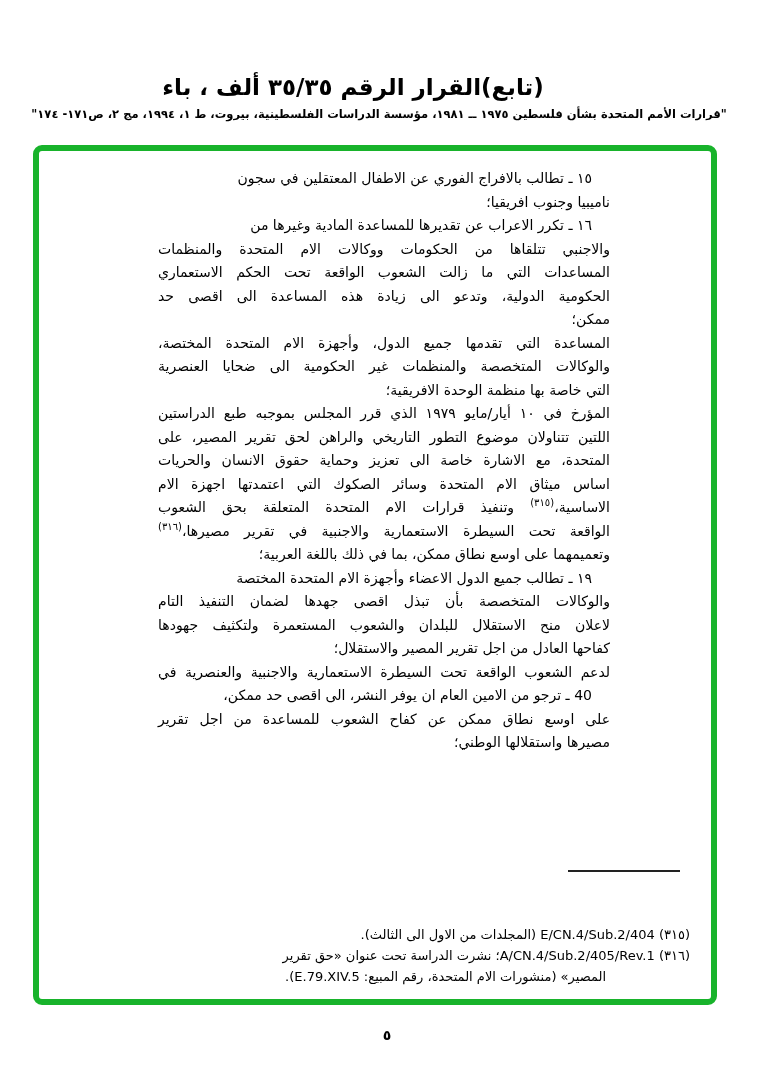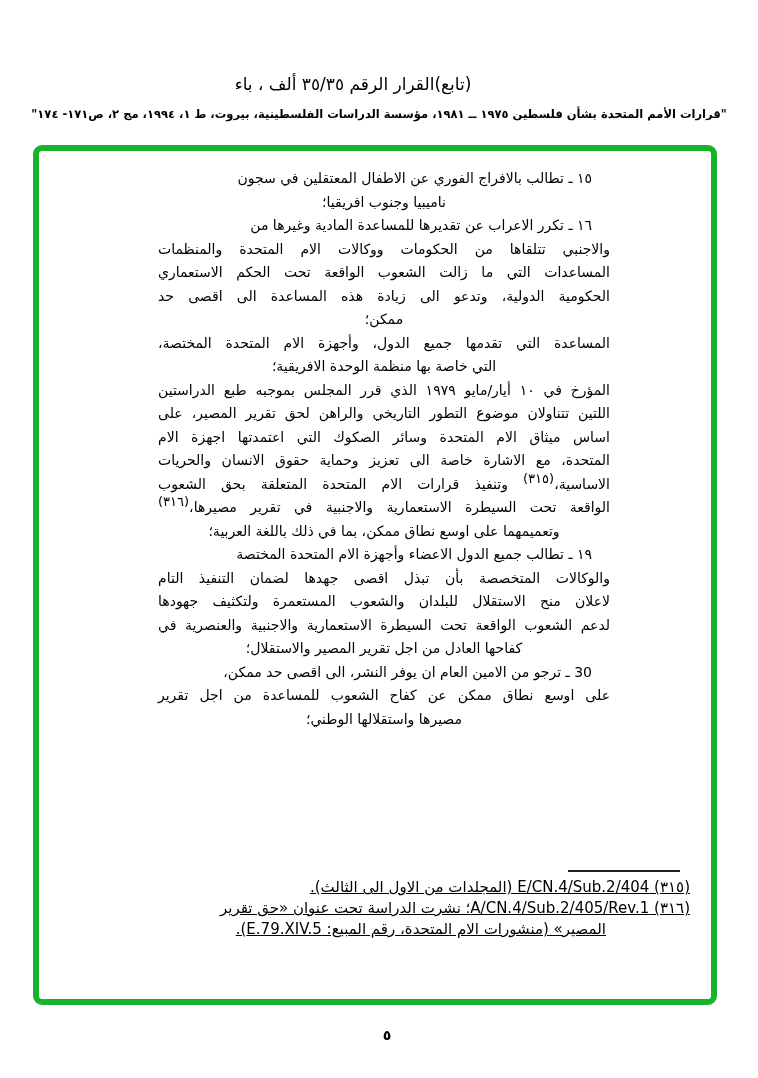--- a/index.html
+++ b/index.html
@@ -5,50 +5,50 @@
   html,body{margin:0;padding:0;}
   body{
     width:758px;height:1078px;position:relative;
     background:#ffffff;color:#000;
     font-family:"DejaVu Sans",sans-serif;
     overflow:hidden;
   }
   .title{
     position:absolute;top:74px;left:0;right:52px;
     text-align:center;direction:rtl;
-    font-size:17px;font-weight:normal;letter-spacing:0px;
+    font-size:23px;font-weight:bold;letter-spacing:0px;
   }
   .source{
     position:absolute;top:107px;left:0;right:0;
     text-align:center;direction:rtl;white-space:nowrap;
     font-size:11.5px;font-weight:bold;
   }
   .frame{
     position:absolute;left:33px;top:145px;
     width:672px;height:848px;
     border:6px solid #18b32b;border-radius:9px;
     background:transparent;
   }
   .textblock{
     position:absolute;left:158px;top:167px;width:452px;
     direction:rtl;font-size:14px;line-height:23.5px;
   }
   .bline{min-height:23.5px;}
   .l-start{text-align:right;text-indent:18px;white-space:nowrap;}
   .l-mid{text-align:justify;text-align-last:justify;}
-  .l-end{text-align:center;white-space:nowrap;}
+  .l-end{text-align:right;white-space:nowrap;}
   .lead{font-weight:normal;}
-  sup{font-size:13px;line-height:0;vertical-align:super;margin-top:34px;}
+  sup{font-size:10px;line-height:0;vertical-align:super;margin-top:34px;}
   .fnsep{
     position:absolute;top:870px;right:78px;width:112px;
     border-top:2px solid #222;height:0;
   }
   .footnotes{
-    position:absolute;top:877px;right:68px;width:440px;
-    direction:rtl;font-size:15px;line-height:21px;text-decoration:underline;
+    position:absolute;top:924px;right:68px;width:440px;
+    direction:rtl;font-size:13px;line-height:21px;
   }
   .fline{white-space:nowrap;text-align:right;}
   .find{padding-right:84px;}
   .pageno{
     position:absolute;top:1027px;left:16px;right:0;
     text-align:center;font-size:14px;font-weight:bold;
   }
 </style>
 </head>
 <body>
@@ -65,40 +65,41 @@
     </div>
     <div>
       <div class="bline l-start"><span>١٦ ـ </span><span class="lead">تكرر الاعراب عن تقديرها</span> للمساعدة المادية وغيرها من</div>
       <div class="bline l-mid">والاجنبي تتلقاها من الحكومات ووكالات الام المتحدة والمنظمات</div>
       <div class="bline l-mid">المساعدات التي ما زالت الشعوب الواقعة تحت الحكم الاستعماري</div>
       <div class="bline l-mid">الحكومية الدولية، وتدعو الى زيادة هذه المساعدة الى اقصى حد</div>
       <div class="bline l-end">ممكن؛</div>
     </div>
     <div>
       <div class="bline l-mid">المساعدة التي تقدمها جميع الدول، وأجهزة الام المتحدة المختصة،</div>
+      <div class="bline l-mid">والوكالات المتخصصة والمنظمات غير الحكومية الى ضحايا العنصرية</div>
       <div class="bline l-end">التي خاصة بها منظمة الوحدة الافريقية؛</div>
     </div>
     <div>
       <div class="bline l-mid">المؤرخ في ١٠ أيار/مايو ١٩٧٩ الذي قرر المجلس بموجبه طبع الدراستين</div>
       <div class="bline l-mid">اللتين تتناولان موضوع التطور التاريخي والراهن لحق تقرير المصير، على</div>
+      <div class="bline l-mid">المتحدة، مع الاشارة خاصة الى تعزيز وحماية حقوق الانسان والحريات</div>
       <div class="bline l-mid">اساس ميثاق الام المتحدة وسائر الصكوك التي اعتمدتها اجهزة الام</div>
-      <div class="bline l-mid">المتحدة، مع الاشارة خاصة الى تعزيز وحماية حقوق الانسان والحريات</div>
       <div class="bline l-mid">الاساسية،<sup>(٣١٥)</sup> وتنفيذ قرارات الام المتحدة المتعلقة بحق الشعوب</div>
       <div class="bline l-mid">الواقعة تحت السيطرة الاستعمارية والاجنبية في تقرير مصيرها،<sup>(٣١٦)</sup></div>
       <div class="bline l-end">وتعميمهما على اوسع نطاق ممكن، بما في ذلك باللغة العربية؛</div>
     </div>
     <div>
       <div class="bline l-start"><span>١٩ ـ </span><span class="lead">تطالب</span> جميع الدول الاعضاء وأجهزة الام المتحدة المختصة</div>
       <div class="bline l-mid">والوكالات المتخصصة بأن تبذل اقصى جهدها لضمان التنفيذ التام</div>
       <div class="bline l-mid">لاعلان منح الاستقلال للبلدان والشعوب المستعمرة ولتكثيف جهودها</div>
+      <div class="bline l-end">كفاحها العادل من اجل تقرير المصير والاستقلال؛</div>
       <div class="bline l-mid">لدعم الشعوب الواقعة تحت السيطرة الاستعمارية والاجنبية والعنصرية في</div>
-      <div class="bline l-end">كفاحها العادل من اجل تقرير المصير والاستقلال؛</div>
     </div>
     <div>
-      <div class="bline l-start"><span>30 ـ </span><span class="lead">ترجو</span> من الامين العام ان يوفر النشر، الى اقصى حد ممكن،</div>
+      <div class="bline l-start"><span>40 ـ </span><span class="lead">ترجو</span> من الامين العام ان يوفر النشر، الى اقصى حد ممكن،</div>
       <div class="bline l-mid">على اوسع نطاق ممكن عن كفاح الشعوب للمساعدة من اجل تقرير</div>
       <div class="bline l-end">مصيرها واستقلالها الوطني؛</div>
     </div>
   </div>
 
 <div class="fnsep"></div>
 <div class="footnotes">
     <div>
       <div class="fline">(٣١٥) E/CN.4/Sub.2/404 (المجلدات من الاول الى الثالث).</div>
     </div>

